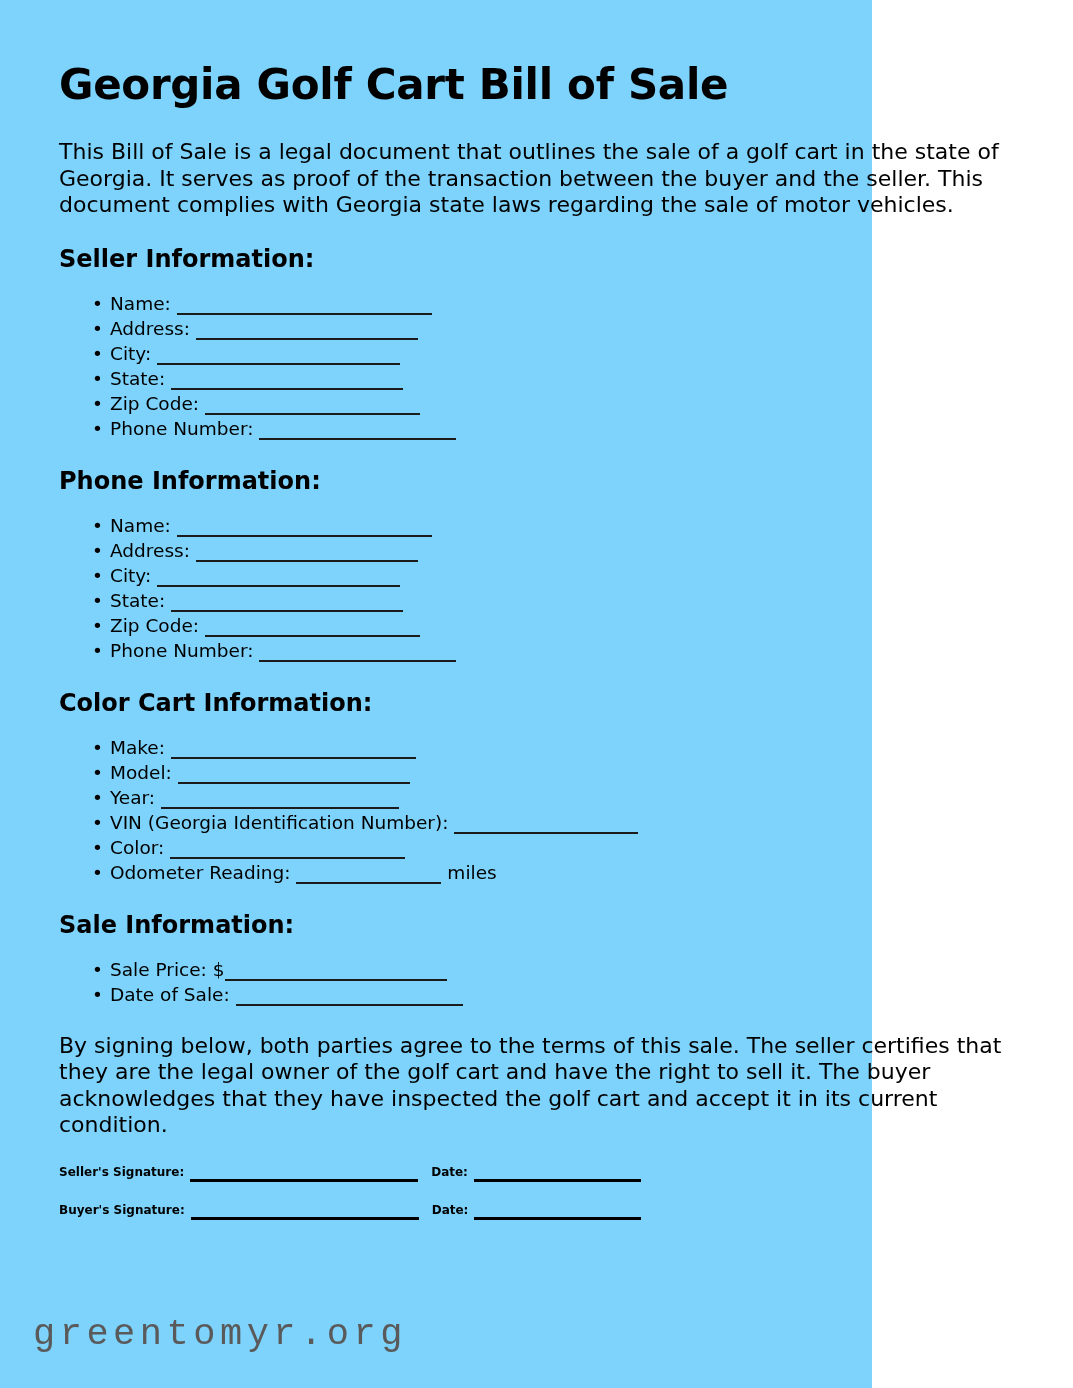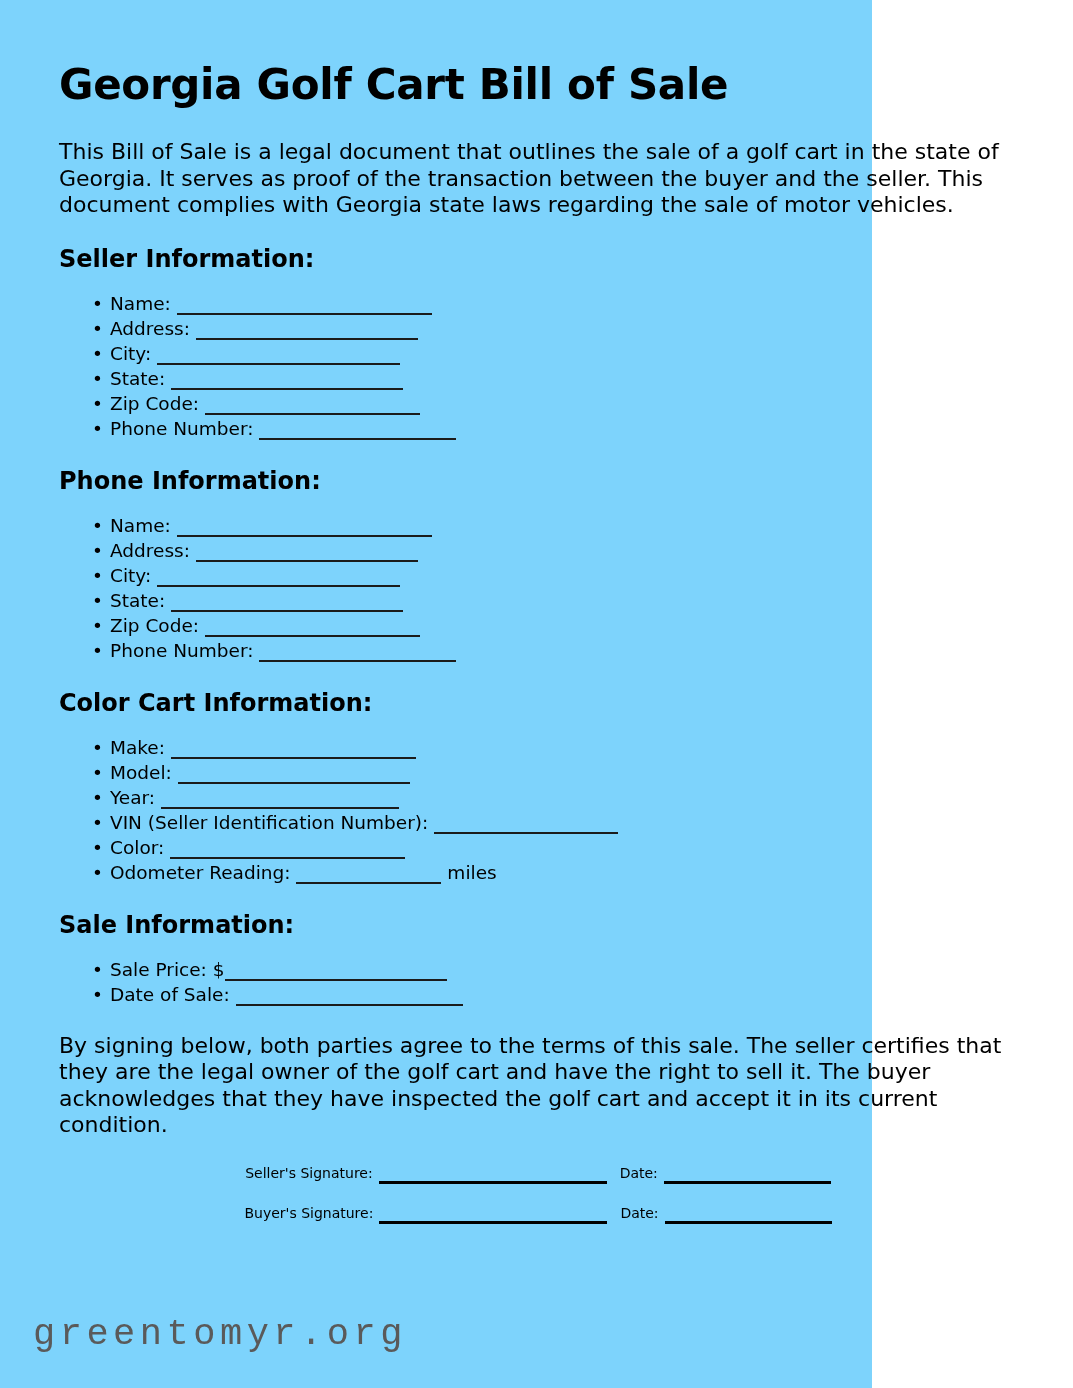--- a/index.html
+++ b/index.html
@@ -81,25 +81,24 @@
   .rule {
     display: inline-block;
     border-bottom: 2px solid #1b1b1b;
     vertical-align: -5px;
     height: 0;
   }
   .rule.tight { margin-left: 0; }
   .rule.spaced { margin-left: 6px; }
 
   .sig-row {
-    font-size: 14px;
-    font-weight: normal;
+    font-size: 12px;
+    font-weight: bold;
     white-space: nowrap;
     color: #000;
-    text-align: center;
   }
   .sig-row .rule {
     border-bottom: 3px solid #000;
     vertical-align: -6px;
   }
   .sig-row .date-label { margin-left: 13px; }
 
   .spacer-sec { height: 26px; }
   .spacer-head { height: 18px; }
   .spacer-para { height: 26px; }
@@ -153,21 +152,21 @@
       </ul>
 
     <div class="spacer-sec"></div>
 
     <h2 class="section-heading">Color Cart Information:</h2>
     <div class="spacer-head"></div>
     <ul class="field-list">
         <li class="field-item"><span class="bullet">•</span><span>Make:</span><span class="rule spaced" style="width: 245px;"></span></li>
         <li class="field-item"><span class="bullet">•</span><span>Model:</span><span class="rule spaced" style="width: 232px;"></span></li>
         <li class="field-item"><span class="bullet">•</span><span>Year:</span><span class="rule spaced" style="width: 238px;"></span></li>
-        <li class="field-item"><span class="bullet">•</span><span>VIN (Seller Identification Number):</span><span class="rule spaced" style="width: 184px;"></span></li>
+        <li class="field-item"><span class="bullet">•</span><span>VIN (Georgia Identification Number):</span><span class="rule spaced" style="width: 184px;"></span></li>
         <li class="field-item"><span class="bullet">•</span><span>Color:</span><span class="rule spaced" style="width: 235px;"></span></li>
         <li class="field-item"><span class="bullet">•</span><span>Odometer Reading:</span><span class="rule spaced" style="width: 145px;"></span><span> miles</span></li>
       </ul>
 
     <div class="spacer-sec"></div>
 
     <h2 class="section-heading">Sale Information:</h2>
     <div class="spacer-head"></div>
     <ul class="field-list">
         <li class="field-item"><span class="bullet">•</span><span>Sale Price: $</span><span class="rule tight" style="width: 222px;"></span></li>

